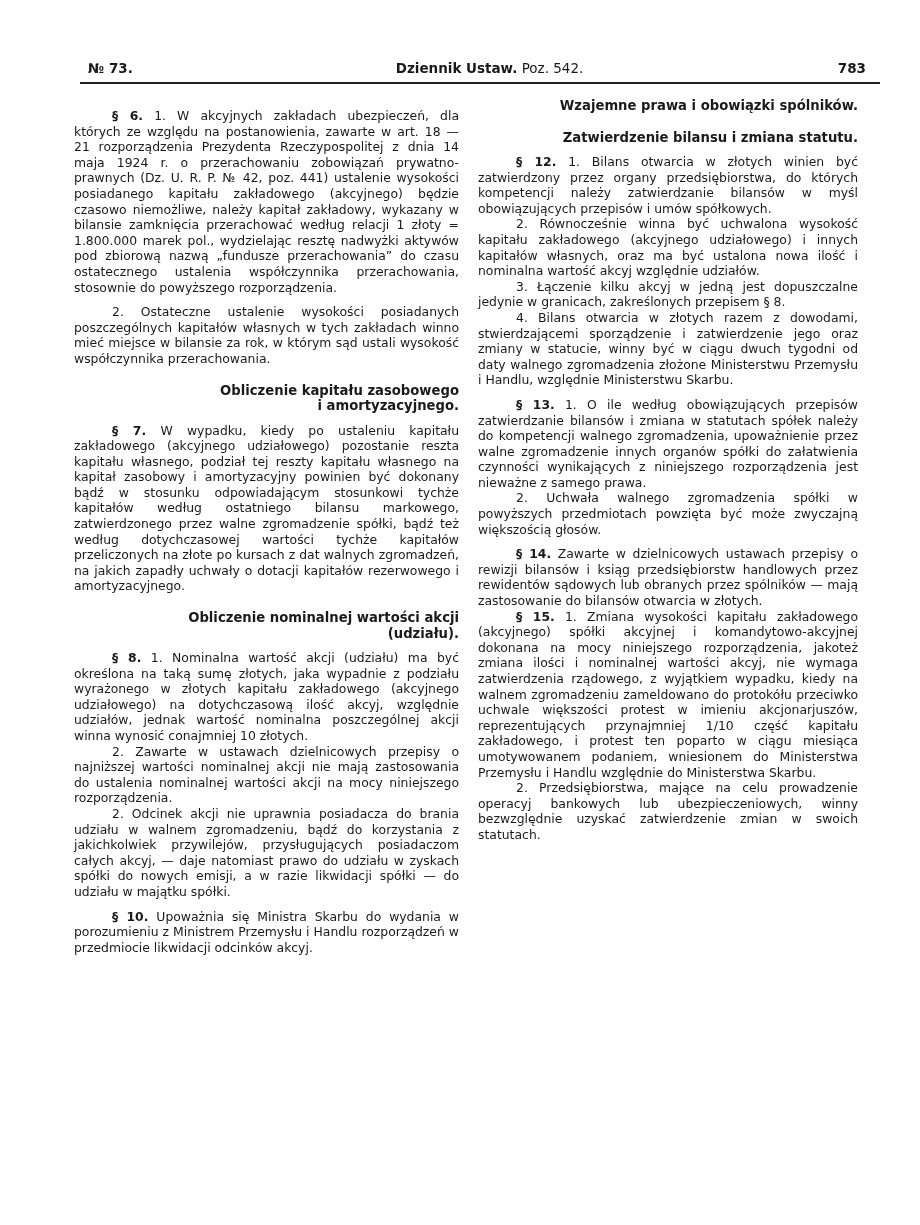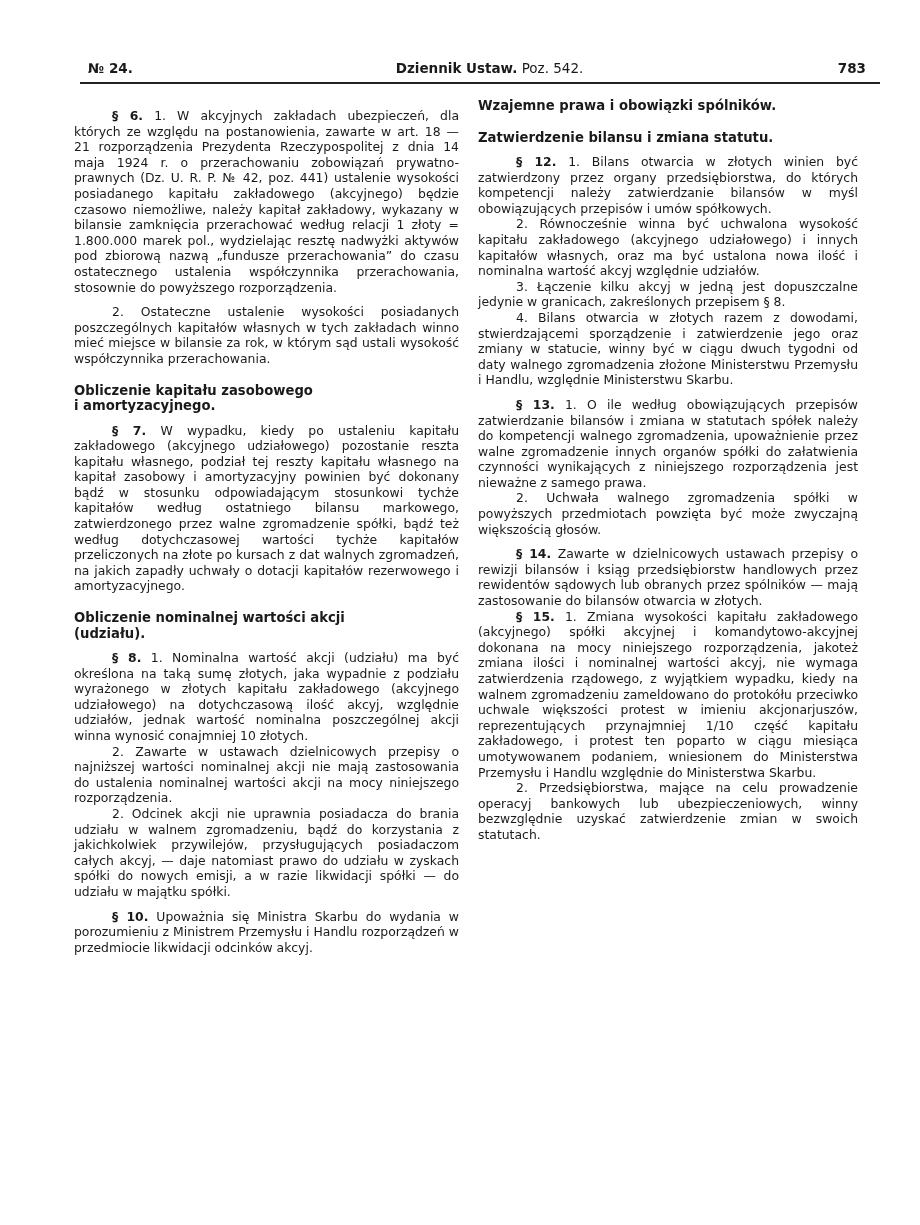--- a/index.html
+++ b/index.html
@@ -11,29 +11,29 @@
   .header .title { position: absolute; left: 16px; right: 0; text-align: center; top: 0; }
   .header .title b { font-weight: bold; }
   .header .page { position: absolute; right: 12px; top: 0; font-weight: bold; }
   .rule { position: absolute; left: 80px; right: 40px; top: 82px; height: 2px; background: #222; }
   .col { position: absolute; top: 108px; font-family: "DejaVu Sans", "Liberation Sans", sans-serif;
          font-size: 12.4px; line-height: 15.6px; text-align: justify; }
   .col-left { left: 74px; width: 385px; }
   .col-right { left: 478px; width: 380px; top: 98px; }
   .col p { margin: 0; text-indent: 38px; }
   .col p.gap { margin-top: 9px; }
-  .col h3 { margin: 16px 0 9px 0; font-size: 13.2px; line-height: 15.5px; text-align: left; font-weight: bold; }
+  .col h3 { margin: 16px 0 9px 0; font-size: 13.2px; line-height: 15.5px; text-align: right; font-weight: bold; }
   .col h3.first { margin-top: 0; }
   .sec { font-weight: bold; }
 </style>
 </head>
 <body>
 
 <div class="header">
-  <span class="num">№ 24.</span>
+  <span class="num">№ 73.</span>
   <span class="title"><b>Dziennik Ustaw.</b> <span>Poz. 542.</span></span>
   <span class="page">783</span>
 </div>
 <div class="rule"></div>
 
 <div class="col col-left">
   <p><span class="sec">§ 6.</span> <span>1. W akcyjnych zakładach ubezpieczeń, dla których ze względu na postanowienia, zawarte w art. 18 — 21 rozporządzenia Prezydenta Rzeczypospolitej z dnia 14 maja 1924 r. o przerachowaniu zobowiązań prywatno-prawnych (Dz. U. R. P. № 42, poz. 441) ustalenie wysokości posiadanego kapitału zakładowego (akcyjnego) będzie czasowo niemożliwe, należy kapitał zakładowy, wykazany w bilansie zamknięcia przerachować według relacji 1 złoty = 1.800.000 marek pol., wydzielając resztę nadwyżki aktywów pod zbiorową nazwą „fundusze przerachowania” do czasu ostatecznego ustalenia współczynnika przerachowania, stosownie do powyższego rozporządzenia.</span></p>
   <p class="gap">2. Ostateczne ustalenie wysokości posiadanych poszczególnych kapitałów własnych w tych zakładach winno mieć miejsce w bilansie za rok, w którym sąd ustali wysokość współczynnika przerachowania.</p>
   <h3><span>Obliczenie kapitału zasobowego</span><br><span>i amortyzacyjnego.</span></h3>
   <p><span class="sec">§ 7.</span> <span>W wypadku, kiedy po ustaleniu kapitału zakładowego (akcyjnego udziałowego) pozostanie reszta kapitału własnego, podział tej reszty kapitału własnego na kapitał zasobowy i amortyzacyjny powinien być dokonany bądź w stosunku odpowiadającym stosunkowi tychże kapitałów według ostatniego bilansu markowego, zatwierdzonego przez walne zgromadzenie spółki, bądź też według dotychczasowej wartości tychże kapitałów przeliczonych na złote po kursach z dat walnych zgromadzeń, na jakich zapadły uchwały o dotacji kapitałów rezerwowego i amortyzacyjnego.</span></p>

